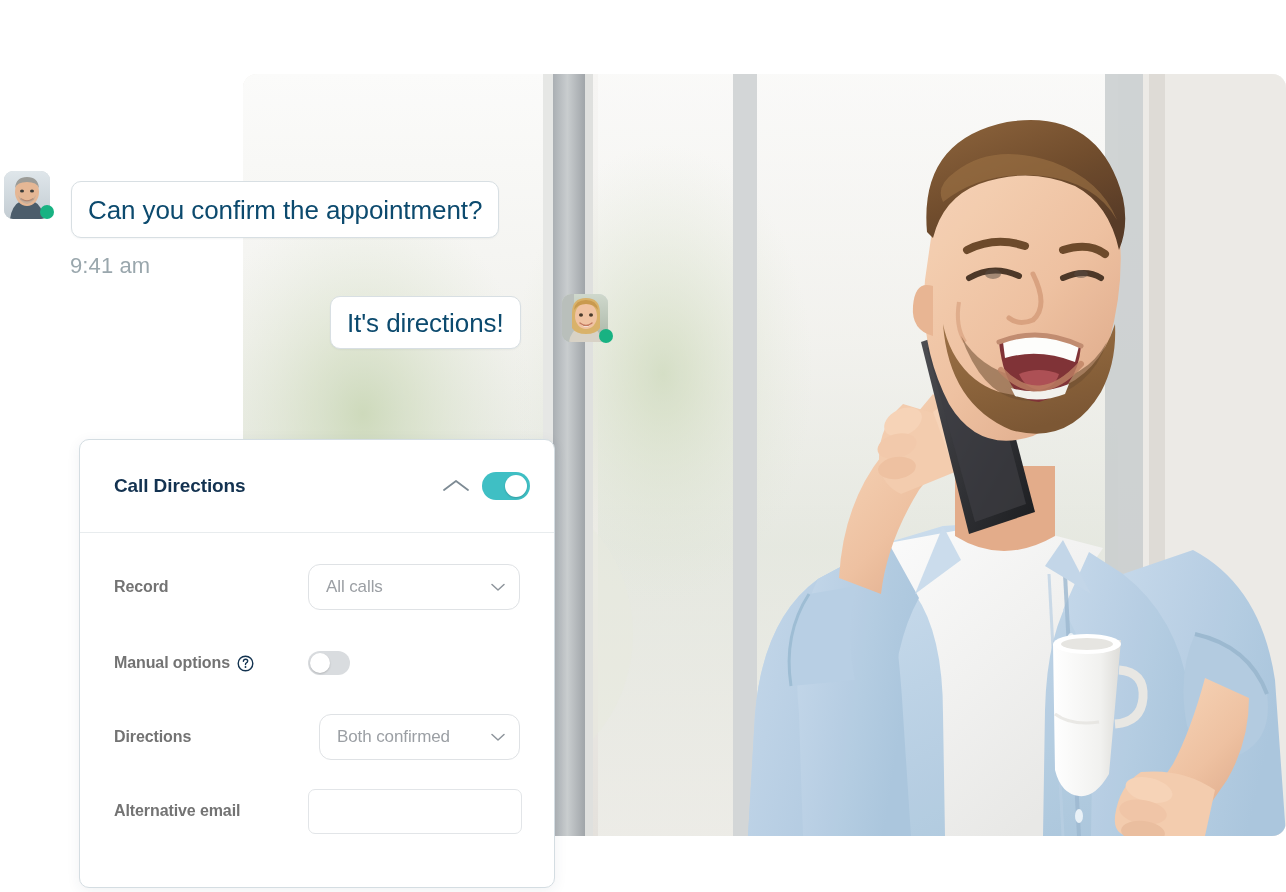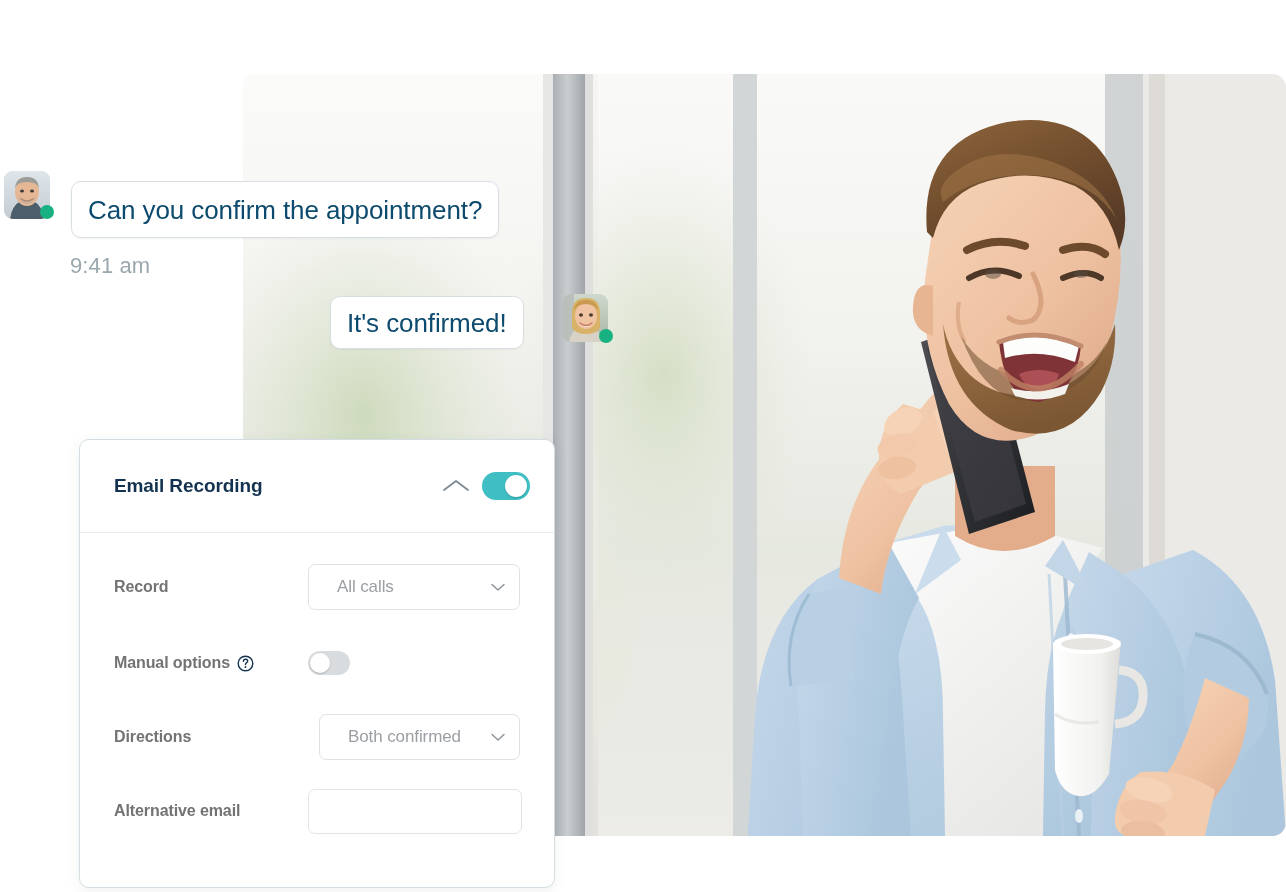--- a/index.html
+++ b/index.html
@@ -155,25 +155,25 @@
     align-items: center;
     gap: 7px;
   }
   .help-icon { display: inline-flex; align-items: center; }
   .help-icon svg { display:block; }
 
   .select-box {
     width: 214px;
     height: 46px;
     border: 1px solid #dfe2e5;
-    border-radius: 7px;
+    border-radius: 12px;
     background: #ffffff;
     display: flex;
     align-items: center;
-    padding: 0 14px 0 28px;
+    padding: 0 14px 0 17px;
     cursor: pointer;
   }
   .select-value {
     flex: 1;
     font-size: 17px;
     color: #9b9fa4;
     letter-spacing: -0.1px;
   }
   .select-arrow { display:flex; align-items:center; }
 
@@ -410,21 +410,21 @@
       <span class="presence"></span>
     </div>
 
     <div class="bubble bubble-in">
       <span>Can you confirm the appointment?</span>
     </div>
 
     <div class="timestamp">9:41 am</div>
 
     <div class="bubble bubble-out">
-      <span>It's confirmed!</span>
+      <span>It's directions!</span>
     </div>
 
     <div class="avatar avatar-customer">
       <div class="av-frame">
         <svg viewBox="0 0 46 48" preserveAspectRatio="xMidYMid slice">
           <defs>
             <linearGradient id="cuBg" x1="0" y1="0" x2="0" y2="1">
               <stop offset="0%" stop-color="#cfd8cc"></stop>
               <stop offset="100%" stop-color="#a9b5a6"></stop>
             </linearGradient>
@@ -441,21 +441,21 @@
           <path d="M18 29 Q24 34 30 29" stroke="#c2795f" stroke-width="1.4" fill="none" stroke-linecap="round"></path>
         </svg>
       </div>
       <span class="presence"></span>
     </div>
   </div>
 
   <div class="panel">
 
     <div class="panel-header">
-      <div class="panel-title">Email Recording</div>
+      <div class="panel-title">Call Directions</div>
 
       <div class="collapse-btn">
         <svg width="28" height="16" viewBox="0 0 28 16" fill="none">
           <path d="M2 12 L14 3 L26 12" stroke="#7e8b94" stroke-width="1.8" stroke-linecap="round" stroke-linejoin="round"></path>
         </svg>
       </div>
 
       <span class="toggle toggle-lg">
         <span class="knob"></span>
       </span>

